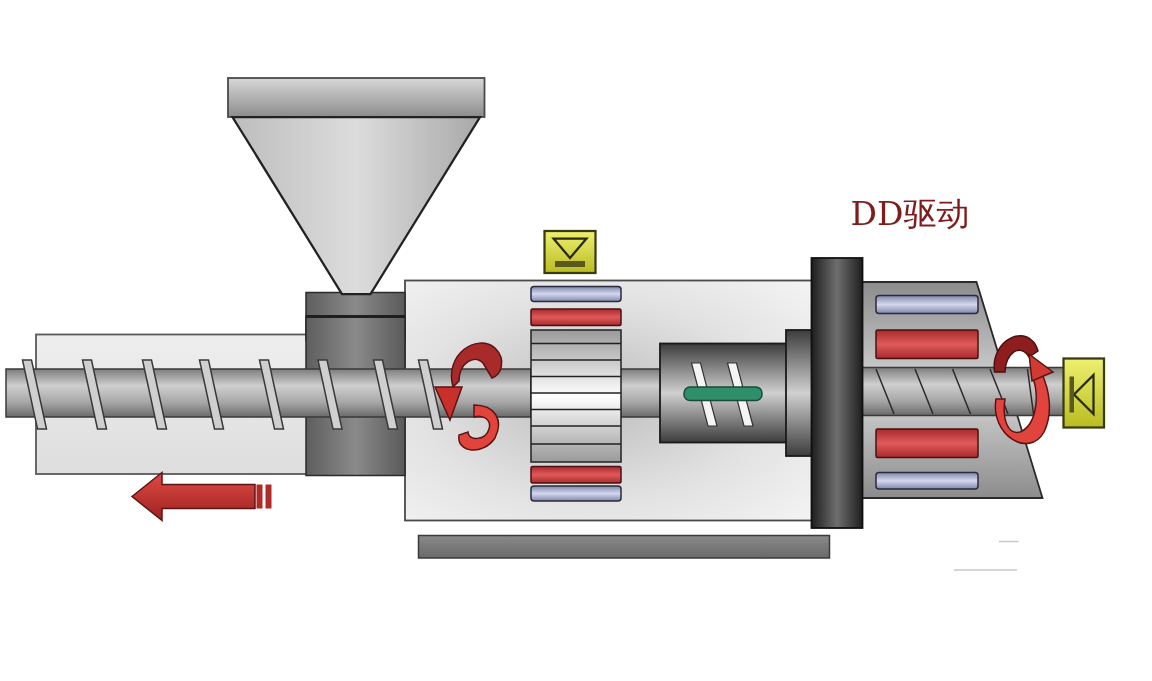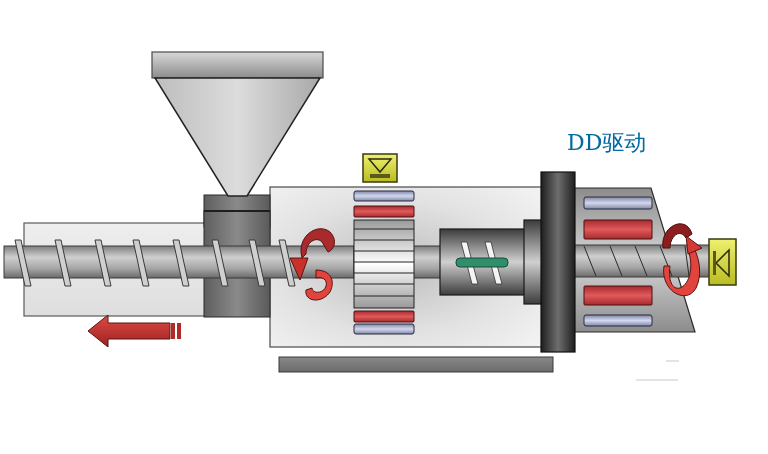--- a/index.html
+++ b/index.html
@@ -1,20 +1,20 @@
 <!DOCTYPE html>
 <html><head>
 <meta charset="utf-8">
 <style>
   html, body { margin: 0; padding: 0; background: #ffffff; }
   body { width: 768px; height: 454px; overflow: hidden; position: relative; font-family: "DejaVu Sans", sans-serif; }
   #canvas { position: absolute; left: 0; top: 0; width: 768px; height: 454px; }
   .label {
     position: absolute; left: 567px; top: 128px;
-    font-family: "DejaVu Serif", serif; font-size: 22px; color: #0369a1;
+    font-family: "DejaVu Serif", serif; font-size: 22px; color: #7f1d1d;
     letter-spacing: 0px; white-space: nowrap;
   }
 </style>
 </head>
 <body>
 
 <svg id="canvas" viewBox="0 0 768 454" xmlns="http://www.w3.org/2000/svg">
   <defs>
     <linearGradient id="gShaft" x1="0" y1="0" x2="0" y2="1">
       <stop offset="0" stop-color="#7d7d7d"></stop>

